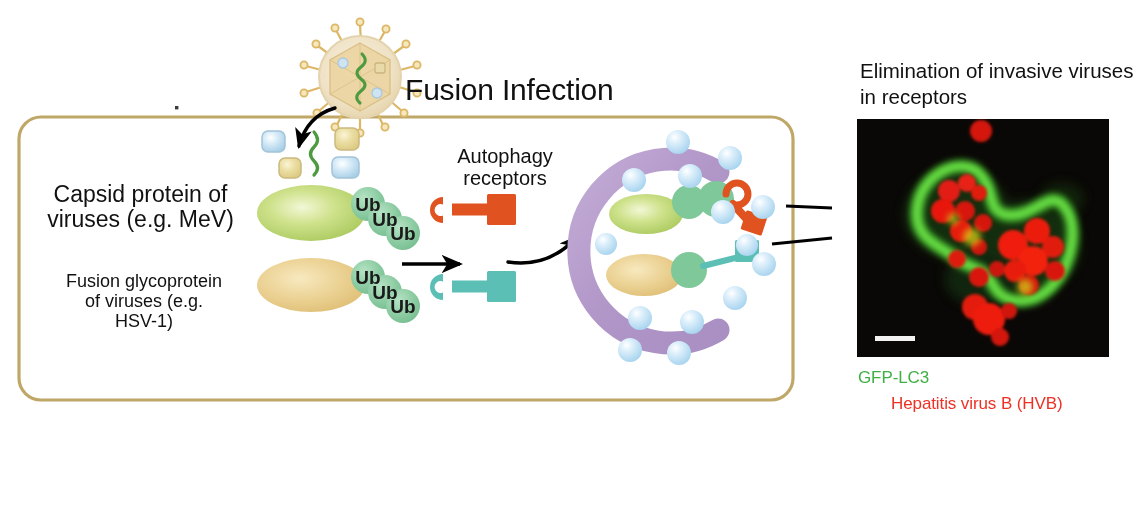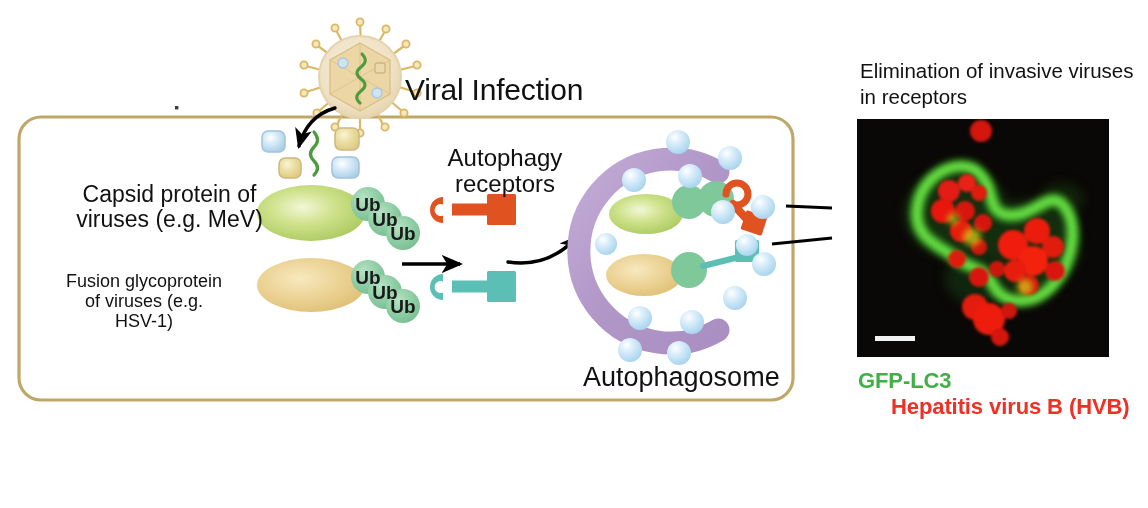--- a/index.html
+++ b/index.html
@@ -38,29 +38,28 @@
   }
   #viral-infection-label {
     left: 405px; top: 73px;
     font-size: 30px;
     text-align: left;
     letter-spacing: -0.2px;
   }
   #capsid-label {
     left: 18px; top: 182px; width: 245px;
     font-size: 23px;
-    margin-left: 29px;
   }
   #fusion-label {
     left: 18px; top: 272px; width: 252px;
     font-size: 18px;
   }
   #autophagy-receptors-label {
     left: 410px; top: 145px; width: 190px;
-    font-size: 24px;
+    font-size: 20px;
   }
   #autophagosome-label {
     left: 583px; top: 363px; width: 215px;
     font-size: 27px;
     text-align: left;
   }
   .ub-text {
     font-family: "Liberation Sans", sans-serif;
     font-weight: bold;
     font-size: 19px;
@@ -89,22 +88,22 @@
   #micrograph-svg { position: absolute; left: 0; top: 0; }
   #scalebar {
     position: absolute;
     left: 18px; bottom: 16px;
     width: 40px; height: 5px;
     background: #f2f2f2;
   }
   .legend-row {
     position: absolute;
     left: 12px;
-    font-size: 22px;
-    font-weight: bold;
+    font-size: 17px;
+    font-weight: normal;
     letter-spacing: -0.1px;
   }
   #legend-green { top: 368px; color: #3FAF46; }
   #legend-red   { top: 394px; color: #EE3124; margin-left: 33px; }
 </style>
 </head>
 <body>
 
 <div id="root">
 
@@ -313,33 +312,32 @@
         <circle cx="679" cy="353" r="12" fill="url(#gSphere)"></circle>
         <circle cx="606" cy="244" r="11" fill="url(#gSphere)"></circle>
       </g>
 
       <g stroke="#000" stroke-width="3">
         <line x1="786" y1="206" x2="832" y2="208"></line>
         <line x1="772" y1="244" x2="832" y2="238"></line>
       </g>
     </svg>
 
-    <div id="viral-infection-label" class="lbl">Viral Infection</div>
+    <div id="viral-infection-label" class="lbl">Fusion Infection</div>
 
     <div id="capsid-label" class="lbl">Capsid protein of
 viruses (e.g. MeV)</div>
 
     <div id="fusion-label" class="lbl">Fusion glycoprotein
 of viruses (e.g.
 HSV-1)</div>
 
     <div id="autophagy-receptors-label" class="lbl">Autophagy
 receptors</div>
 
-    <div id="autophagosome-label" class="lbl">Autophagosome</div>
   </div>
 
   <div id="right-panel" class="abs">
 
     <div id="micro-title">Elimination of invasive
 viruses in receptors</div>
 
     <div id="micrograph-wrap">
       <svg id="micrograph-svg" width="252" height="238" viewBox="0 0 252 238">
         <defs>

